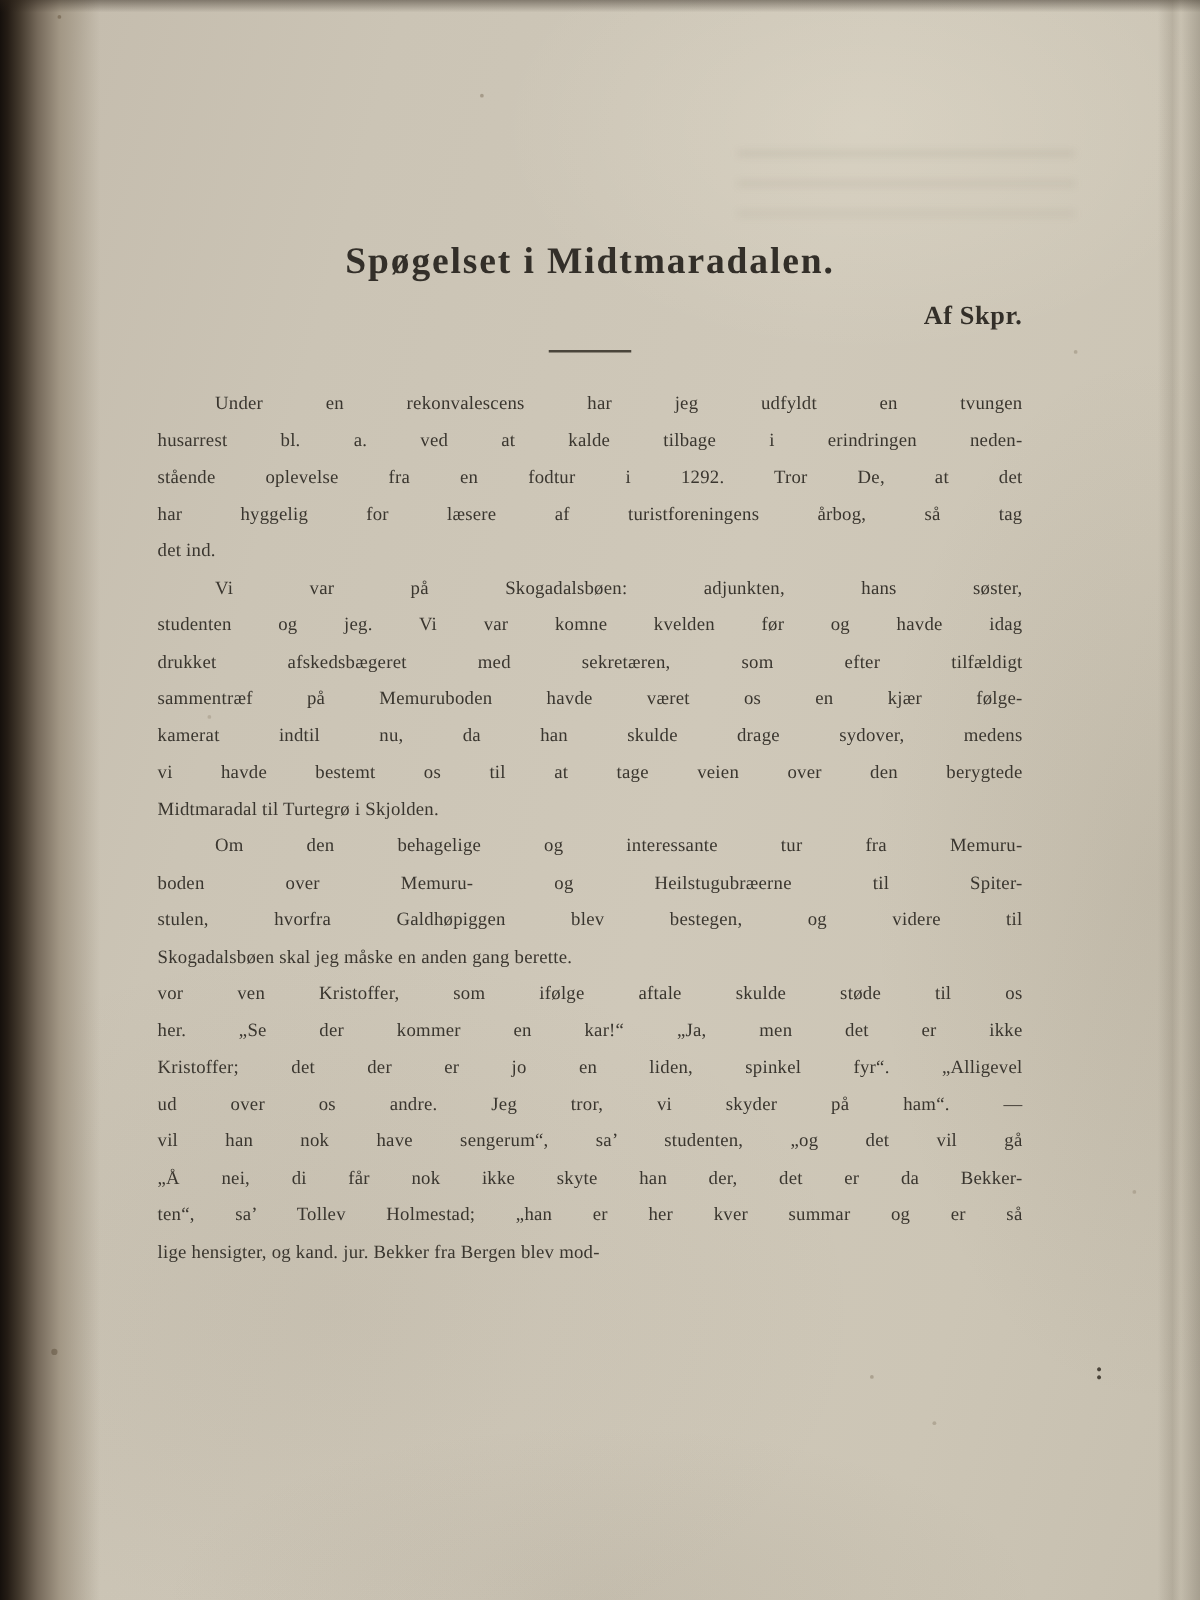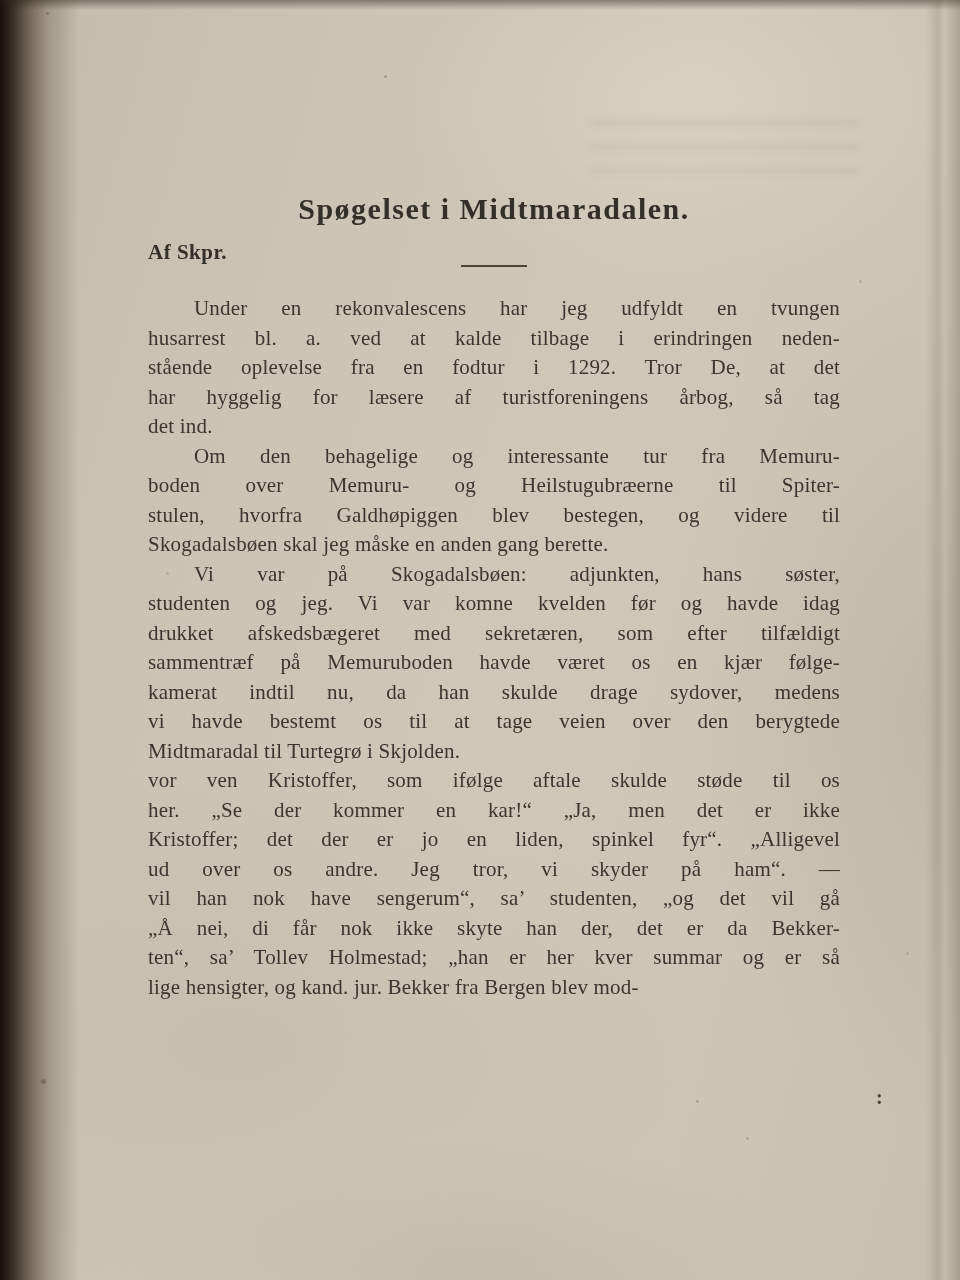--- a/index.html
+++ b/index.html
@@ -75,48 +75,49 @@
       338px 63px 0 0 rgba(95,78,55,0.35),
       -4px 1068px 0 1px rgba(80,64,44,0.40),
       650px 1088px 0 0 rgba(95,78,55,0.30),
       700px 1125px 0 0 rgba(95,78,55,0.25),
       813px 268px 0 0 rgba(95,78,55,0.25),
       120px 560px 0 0 rgba(95,78,55,0.20),
       860px 940px 0 0 rgba(95,78,55,0.22);
   }
   .content {
     position: absolute;
-    left: 148px;
+    left: 126px;
     top: 192px;
     width: 692px;
     color: #3a362f;
   }
   .title {
     margin: 0 0 14px 0;
     font-size: 30px;
     font-weight: bold;
     text-align: center;
     letter-spacing: 1.5px;
     color: #332f29;
   }
   .byline {
     font-size: 21px;
     font-weight: bold;
-    text-align: left;
+    text-align: right;
     letter-spacing: 0.5px;
+    margin-bottom: 15px;
     color: #332f29;
   }
   .rule {
     width: 66px;
     height: 2px;
     background: #4a453b;
     margin: 0 auto 27px auto;
   }
   .body-text {
-    font-size: 21px;
+    font-size: 15px;
     line-height: 29.5px;
     letter-spacing: 0.2px;
   }
   .para { margin: 0; }
   .line {
     text-align: justify;
     text-align-last: justify;
   }
   .line.first { text-indent: 46px; }
   .line.last  { text-align-last: left; }
@@ -145,33 +146,33 @@
     <div class="rule"></div>
     <div class="body-text" id="paragraphs">
         <div class="para">
           <div class="line first">Under en rekonvalescens har jeg udfyldt en tvungen</div>
           <div class="line">husarrest bl. a. ved at kalde tilbage i erindringen neden-</div>
           <div class="line">stående oplevelse fra en fodtur i 1292. Tror De, at det</div>
           <div class="line">har hyggelig for læsere af turistforeningens årbog, så tag</div>
           <div class="line last">det ind.</div>
         </div>
         <div class="para">
-          <div class="line first">Om den behagelige og interessante tur fra Memuru-</div>
-          <div class="line">boden over Memuru- og Heilstugubræerne til Spiter-</div>
-          <div class="line">stulen, hvorfra Galdhøpiggen blev bestegen, og videre til</div>
-          <div class="line last">Skogadalsbøen skal jeg måske en anden gang berette.</div>
-        </div>
-        <div class="para">
           <div class="line first">Vi var på Skogadalsbøen: adjunkten, hans søster,</div>
           <div class="line">studenten og jeg. Vi var komne kvelden før og havde idag</div>
           <div class="line">drukket afskedsbægeret med sekretæren, som efter tilfældigt</div>
           <div class="line">sammentræf på Memuruboden havde været os en kjær følge-</div>
           <div class="line">kamerat indtil nu, da han skulde drage sydover, medens</div>
           <div class="line">vi havde bestemt os til at tage veien over den berygtede</div>
           <div class="line last">Midtmaradal til Turtegrø i Skjolden.</div>
+        </div>
+        <div class="para">
+          <div class="line first">Om den behagelige og interessante tur fra Memuru-</div>
+          <div class="line">boden over Memuru- og Heilstugubræerne til Spiter-</div>
+          <div class="line">stulen, hvorfra Galdhøpiggen blev bestegen, og videre til</div>
+          <div class="line last">Skogadalsbøen skal jeg måske en anden gang berette.</div>
         </div>
         <div class="para">
           <div class="line">vor ven Kristoffer, som ifølge aftale skulde støde til os</div>
           <div class="line">her. „Se der kommer en kar!“ „Ja, men det er ikke</div>
           <div class="line">Kristoffer; det der er jo en liden, spinkel fyr“. „Alligevel</div>
           <div class="line">ud over os andre. Jeg tror, vi skyder på ham“. —</div>
           <div class="line">vil han nok have sengerum“, sa’ studenten, „og det vil gå</div>
           <div class="line">„Å nei, di får nok ikke skyte han der, det er da Bekker-</div>
           <div class="line">ten“, sa’ Tollev Holmestad; „han er her kver summar og er så</div>
           <div class="line last">lige hensigter, og kand. jur. Bekker fra Bergen blev mod-</div>

